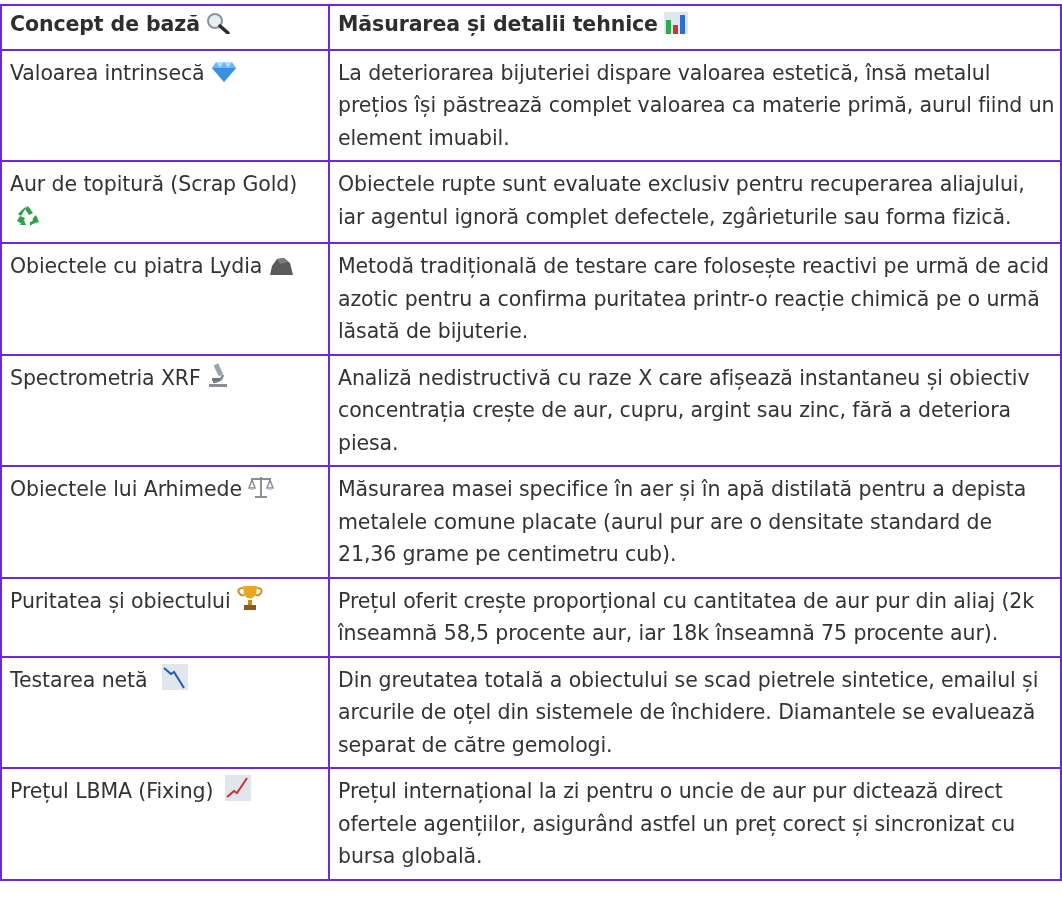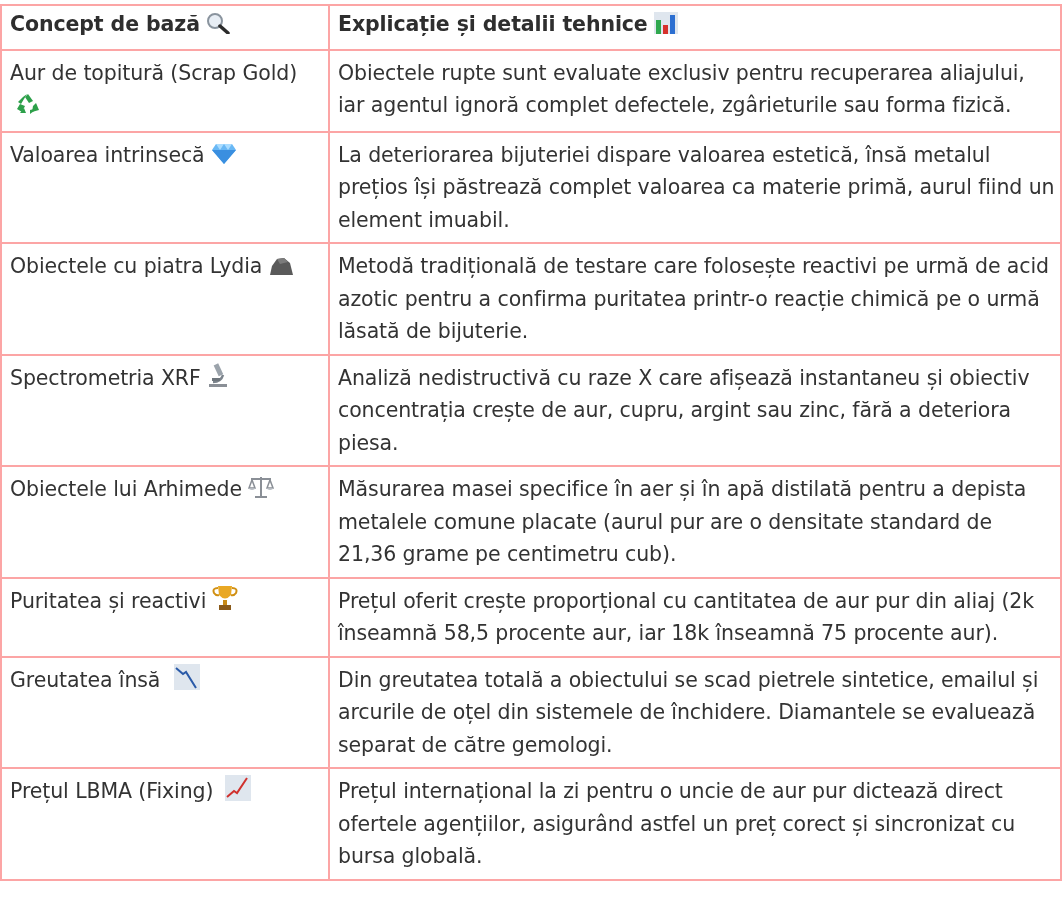--- a/index.html
+++ b/index.html
@@ -23,21 +23,21 @@
     }
     table {
       border-collapse: collapse;
       width: 1060px;
       table-layout: fixed;
       margin-top: 4px;
     }
     col.c1 { width: 328px; }
     col.c2 { width: 732px; }
     th, td {
-      border: 2px solid #fca5a5;
+      border: 2px solid #6d28d9;
       text-align: left;
       vertical-align: top;
       padding: 6px 8px 6px 8px;
       font-size: 20.5px;
       line-height: 32.5px;
       letter-spacing: -0.1px;
     }
     th {
       font-weight: bold;
       color: #2e2e2e;
@@ -70,49 +70,49 @@
     <colgroup>
         <col class="c1">
         <col class="c2">
       </colgroup>
     <thead>
       <tr>
         <th><span>Concept de bază</span><span class="icon-svg"><svg width="24" height="22" viewBox="0 0 24 22">
                 <circle cx="9" cy="9" r="7" fill="#e8eef5" stroke="#8a949e" stroke-width="2"></circle>
                 <line x1="14" y1="14" x2="22" y2="21" stroke="#2b2b2b" stroke-width="3.5" stroke-linecap="round"></line>
               </svg></span></th>
-        <th><span>Explicație și detalii tehnice</span><span class="icon-svg"><svg width="24" height="22" viewBox="0 0 24 22">
+        <th><span>Măsurarea și detalii tehnice</span><span class="icon-svg"><svg width="24" height="22" viewBox="0 0 24 22">
                 <rect x="0" y="0" width="24" height="22" fill="#dfe6ee"></rect>
                 <rect x="2" y="8" width="5" height="14" fill="#2fa84f"></rect>
                 <rect x="9" y="13" width="5" height="9" fill="#d6312c"></rect>
                 <rect x="16" y="3" width="5" height="19" fill="#2c6fd1"></rect>
               </svg></span></th>
       </tr>
     </thead>
     <tbody>
+      <tr>
+        <td class="col1"><span>Valoarea intrinsecă</span><span class="icon-svg"><svg width="26" height="22" viewBox="0 0 26 22">
+                <polygon points="5,1 21,1 25,7 13,21 1,7" fill="#69b8f5"></polygon>
+                <polygon points="1,7 25,7 13,21" fill="#3a8fe0"></polygon>
+                <polygon points="5,1 9,7 13,1 17,7 21,1" fill="#a9dcff"></polygon>
+              </svg></span></td>
+        <td class="col2">La deteriorarea bijuteriei dispare valoarea estetică, însă metalul prețios își păstrează complet valoarea ca materie primă, aurul fiind un element imuabil.</td>
+      </tr>
       <tr>
         <td class="col1"><span>Aur de topitură (Scrap Gold)</span><span class="icon-svg"><svg width="24" height="22" viewBox="0 0 24 22">
                 <g fill="#2da04a">
                   <polygon points="12,1 17,8 13,10 9,4"></polygon>
                   <polygon points="20,10 23,17 16,19 17,13"></polygon>
                   <polygon points="4,11 9,13 6,19 1,16"></polygon>
                   <polygon points="7,4 11,1 5,11 2,9"></polygon>
                   <polygon points="22,15 14,21 14,17"></polygon>
                   <polygon points="10,20 4,20 8,15"></polygon>
                 </g>
               </svg></span></td>
         <td class="col2">Obiectele rupte sunt evaluate exclusiv pentru recuperarea aliajului, iar agentul ignoră complet defectele, zgârieturile sau forma fizică.</td>
-      </tr>
-      <tr>
-        <td class="col1"><span>Valoarea intrinsecă</span><span class="icon-svg"><svg width="26" height="22" viewBox="0 0 26 22">
-                <polygon points="5,1 21,1 25,7 13,21 1,7" fill="#69b8f5"></polygon>
-                <polygon points="1,7 25,7 13,21" fill="#3a8fe0"></polygon>
-                <polygon points="5,1 9,7 13,1 17,7 21,1" fill="#a9dcff"></polygon>
-              </svg></span></td>
-        <td class="col2">La deteriorarea bijuteriei dispare valoarea estetică, însă metalul prețios își păstrează complet valoarea ca materie primă, aurul fiind un element imuabil.</td>
       </tr>
       <tr>
         <td class="col1"><span>Obiectele cu piatra Lydia</span><span class="icon-svg"><svg width="26" height="20" viewBox="0 0 26 20">
                 <path d="M2,19 L4,10 L9,3 L16,2 L22,7 L25,19 Z" fill="#5a5a5a"></path>
                 <path d="M9,3 L16,2 L20,6 L12,8 Z" fill="#7c7c7c"></path>
               </svg></span></td>
         <td class="col2">Metodă tradițională de testare care folosește reactivi pe urmă de acid azotic pentru a confirma puritatea printr-o reacție chimică pe o urmă lăsată de bijuterie.</td>
       </tr>
       <tr>
         <td class="col1"><span>Spectrometria XRF</span><span class="icon-svg"><svg width="22" height="26" viewBox="0 0 22 26">
@@ -129,31 +129,31 @@
                 <line x1="3" y1="4" x2="23" y2="4" stroke="#8a8f96" stroke-width="2"></line>
                 <path d="M1,13 L4,5 L7,13 Z" fill="none" stroke="#8a8f96" stroke-width="1.5"></path>
                 <path d="M19,13 L22,5 L25,13 Z" fill="none" stroke="#8a8f96" stroke-width="1.5"></path>
                 <path d="M0,13 Q4,17 8,13 Z" fill="#b5bac0"></path>
                 <path d="M18,13 Q22,17 26,13 Z" fill="#b5bac0"></path>
                 <rect x="7" y="21" width="12" height="2" fill="#8a8f96"></rect>
               </svg></span></td>
         <td class="col2">Măsurarea masei specifice în aer și în apă distilată pentru a depista metalele comune placate (aurul pur are o densitate standard de 21,36 grame pe centimetru cub).</td>
       </tr>
       <tr>
-        <td class="col1"><span>Puritatea și reactivi</span><span class="icon-svg"><svg width="26" height="26" viewBox="0 0 26 26">
+        <td class="col1"><span>Puritatea și obiectului</span><span class="icon-svg"><svg width="26" height="26" viewBox="0 0 26 26">
                 <path d="M6,1 L20,1 L19,10 Q13,17 7,10 Z" fill="#e9a824"></path>
                 <path d="M6,3 Q0,3 2,8 Q4,11 7,10" stroke="#d08f12" stroke-width="2" fill="none"></path>
                 <path d="M20,3 Q26,3 24,8 Q22,11 19,10" stroke="#d08f12" stroke-width="2" fill="none"></path>
                 <rect x="11" y="15" width="4" height="5" fill="#c98a16"></rect>
                 <rect x="7" y="20" width="12" height="5" fill="#8a5a1a"></rect>
               </svg></span></td>
         <td class="col2">Prețul oferit crește proporțional cu cantitatea de aur pur din aliaj (2k înseamnă 58,5 procente aur, iar 18k înseamnă 75 procente aur).</td>
       </tr>
       <tr>
-        <td class="col1"><span>Greutatea însă</span><span class="icon-svg" style="margin-left:14px"><svg width="26" height="26" viewBox="0 0 26 26">
+        <td class="col1"><span>Testarea netă</span><span class="icon-svg" style="margin-left:14px"><svg width="26" height="26" viewBox="0 0 26 26">
                 <rect x="0" y="0" width="26" height="26" fill="#dfe6ee"></rect>
                 <polyline points="2,4 9,10 12,8 22,24" stroke="#2a5aa8" stroke-width="2" fill="none"></polyline>
               </svg></span></td>
         <td class="col2">Din greutatea totală a obiectului se scad pietrele sintetice, emailul și arcurile de oțel din sistemele de închidere. Diamantele se evaluează separat de către gemologi.</td>
       </tr>
       <tr>
         <td class="col1"><span>Prețul LBMA (Fixing)</span><span class="icon-svg" style="margin-left:12px"><svg width="26" height="26" viewBox="0 0 26 26">
                 <rect x="0" y="0" width="26" height="26" fill="#dfe6ee"></rect>
                 <polyline points="2,22 9,16 12,18 22,3" stroke="#d0312d" stroke-width="2" fill="none"></polyline>
               </svg></span></td>

